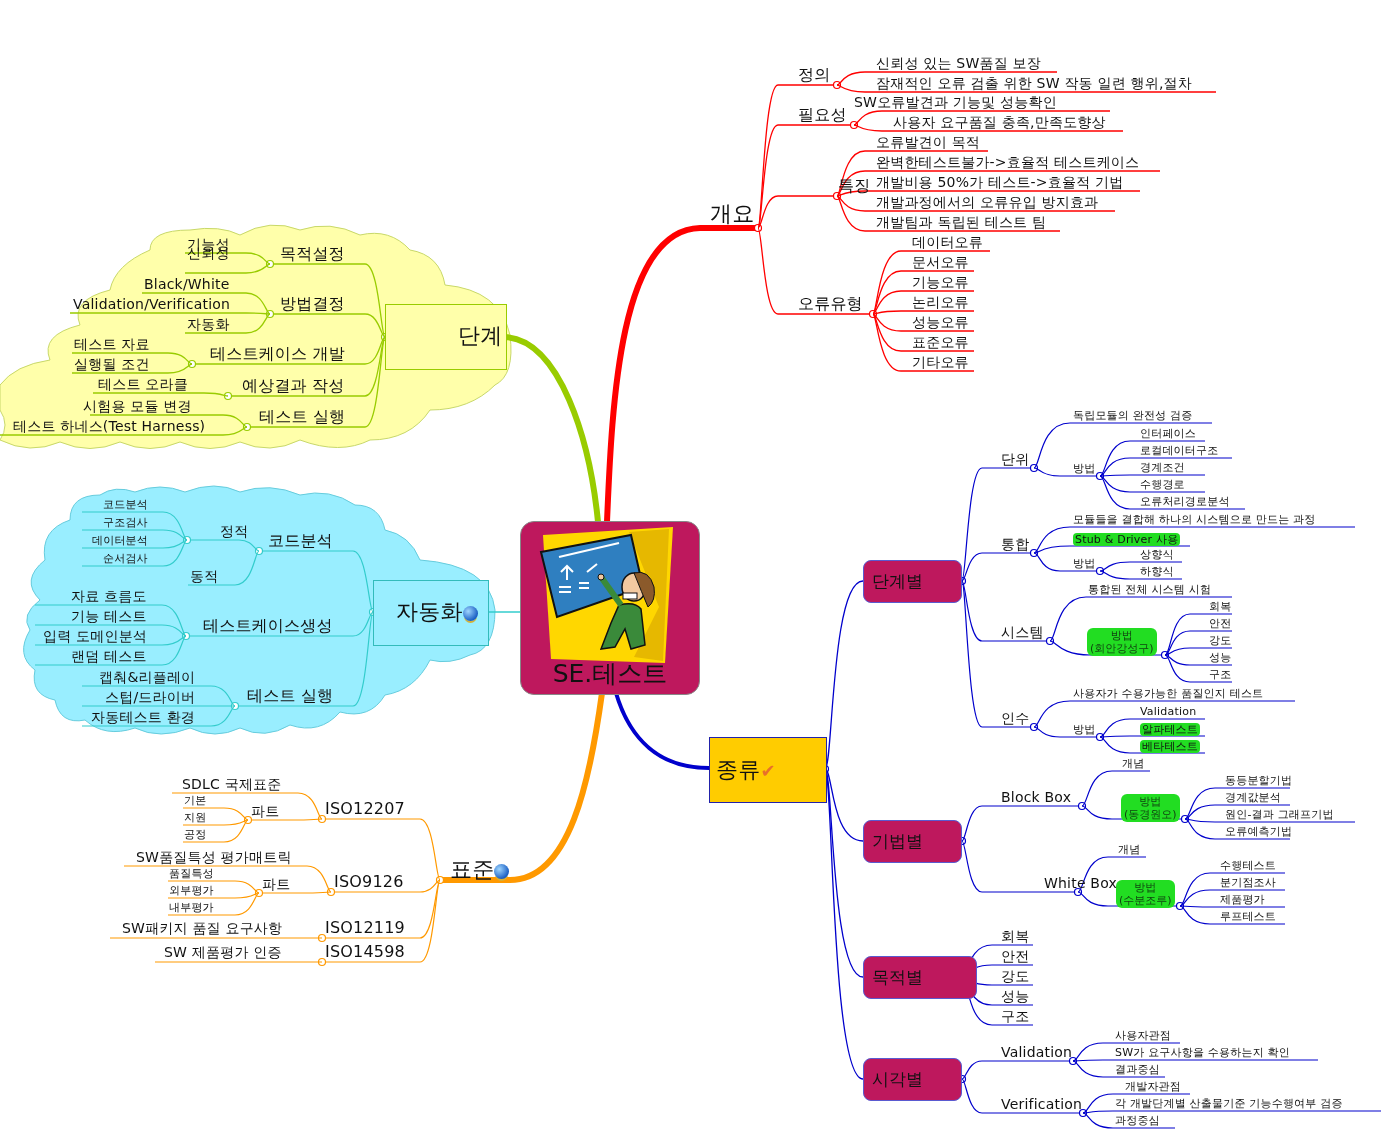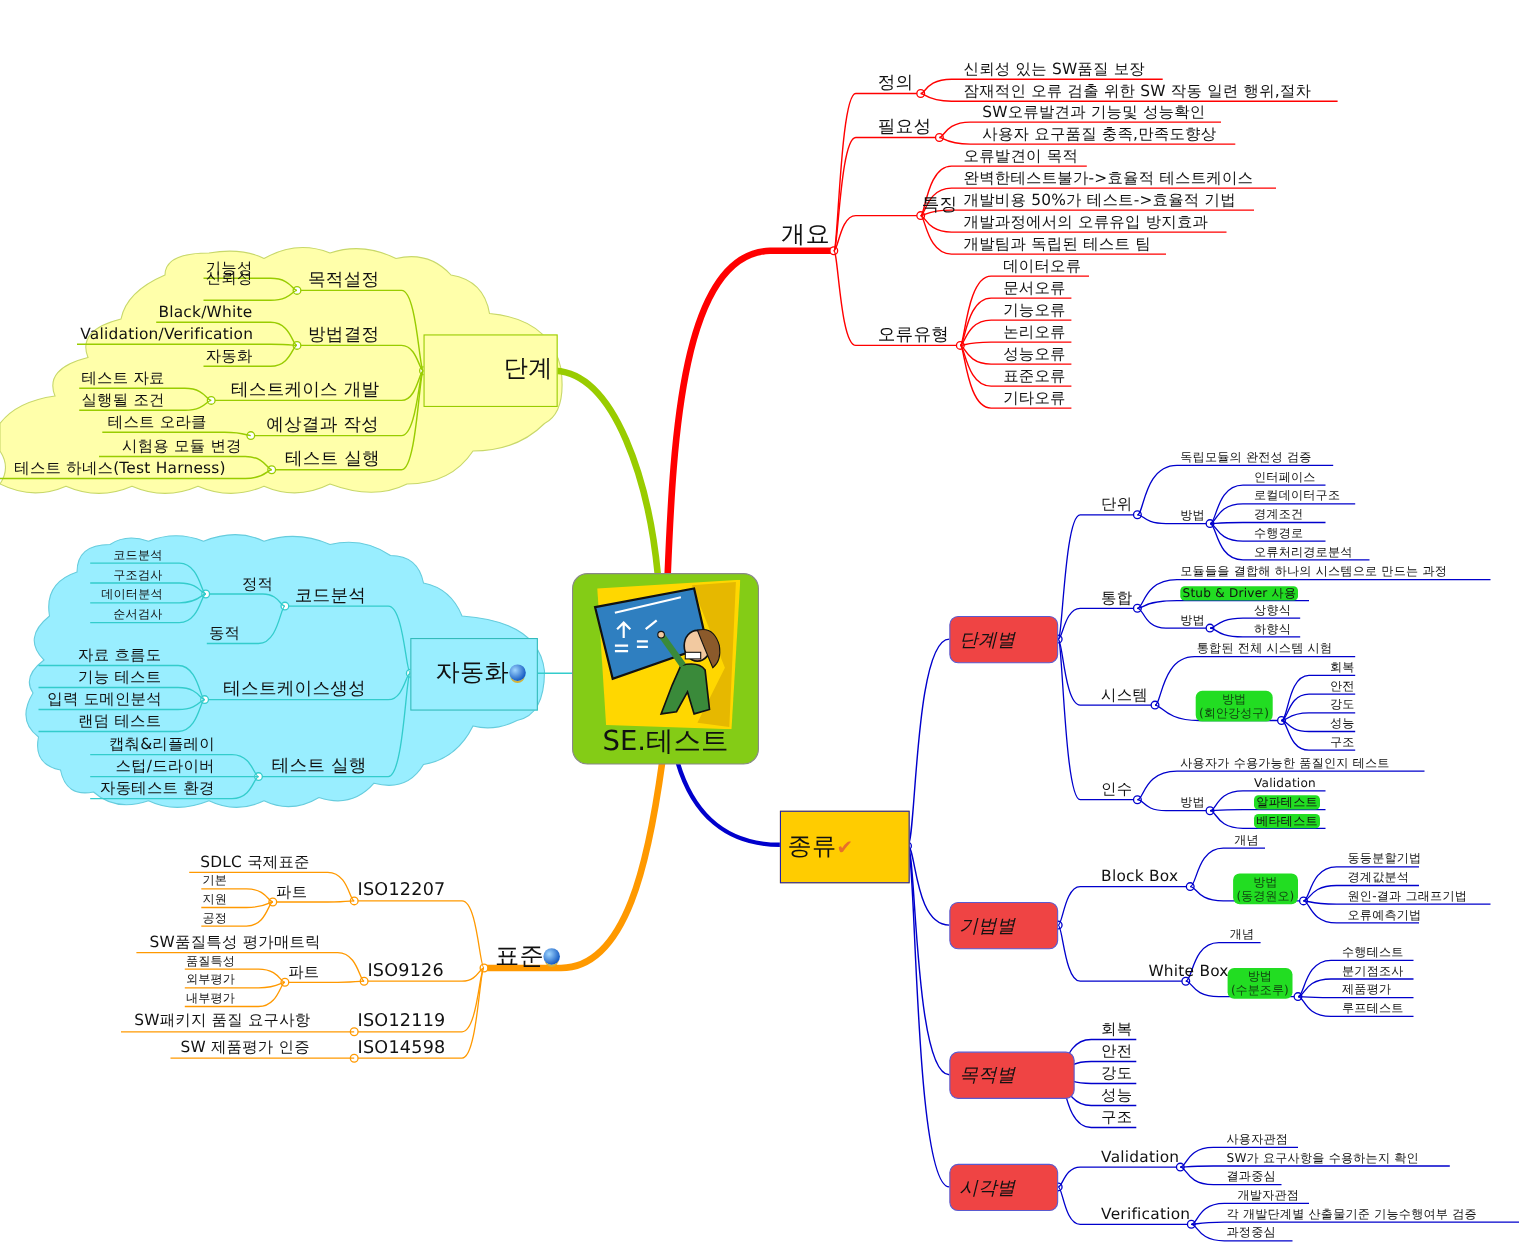--- a/index.html
+++ b/index.html
@@ -7,26 +7,26 @@
          font-family: "DejaVu Sans", "Liberation Sans", sans-serif; color: #111; }
   #stage { position: absolute; left: 0; top: 0; width: 1381px; height: 1141px; }
   svg#links { position: absolute; left: 0; top: 0; width: 1381px; height: 1141px; }
   .lbl { position: absolute; white-space: nowrap; line-height: 1; letter-spacing: 0.2px; }
   .sz-s { font-size: 11px; }
   .sz-m { font-size: 14px; }
   .sz-l { font-size: 16px; }
   .sz-xl { font-size: 22px; }
   .hl { background: #22dd22; border-radius: 4px; padding: 1px 2px; }
   .central { position: absolute; left: 520px; top: 521px; width: 168px; height: 172px;
-             border: 1px solid #888; border-radius: 14px; background: #84cc16; }
+             border: 1px solid #888; border-radius: 14px; background: #be185d; padding-left: 10px; }
   .central .pic { position: absolute; left: 18px; top: 5px; width: 134px; height: 136px; }
   .central .title { position: absolute; left: 0; right: 0; bottom: 4px; text-align: center; font-size: 25px; }
   .main-box { position: absolute; border: 1px solid; }
-  .sub-box { position: absolute; border: 1.5px solid #5a5ad0; border-radius: 8px; background: #ef4444;
-             font-size: 17px; display: flex; align-items: center; padding-left: 8px; box-sizing: border-box; font-style: italic; }
+  .sub-box { position: absolute; border: 1.5px solid #5a5ad0; border-radius: 8px; background: #be185d;
+             font-size: 17px; display: flex; align-items: center; padding-left: 8px; box-sizing: border-box; }
   .method { position: absolute; background: #22dd22; border-radius: 6px; font-size: 11px; text-align: center;
             line-height: 13px; padding: 1px 3px; color: #114411; }
   .globe { display: inline-block; width: 15px; height: 15px; border-radius: 50%;
            background: radial-gradient(circle at 35% 35%, #9fd6ff, #1a5fc4 70%); vertical-align: middle;
            box-shadow: 0 3px 0 -1px #d4b23a; }
   .check { color: #e8702a; font-size: 18px; font-weight: bold; }
 </style>
 </head>
 <body>
 
@@ -266,21 +266,21 @@
   <div class="lbl sz-xl" style="left:458px;top:325px;">단계</div>
   <div class="lbl sz-xl" style="left:396px;top:601px;"><span>자동화</span><span class="globe"></span></div>
   <div class="lbl sz-xl" style="left:450px;top:859px;"><span>표준</span><span class="globe"></span></div>
   <div class="lbl sz-xl" style="left:716px;top:759px;"><span>종류</span><span class="check">✔</span></div>
 
   <div id="labels">
       <div class="lbl sz-l" style="top: 67px; left: 798px;">정의</div>
       <div class="lbl sz-m" style="top: 56px; left: 876px;">신뢰성 있는 SW품질 보장</div>
       <div class="lbl sz-m" style="top: 76px; left: 876px;">잠재적인 오류 검출 위한 SW 작동 일련 행위,절차</div>
       <div class="lbl sz-l" style="top: 107px; left: 798px;">필요성</div>
-      <div class="lbl sz-m" style="top: 95px; left: 893px;">SW오류발견과 기능및 성능확인</div>
+      <div class="lbl sz-m" style="top: 95px; left: 854px;">SW오류발견과 기능및 성능확인</div>
       <div class="lbl sz-m" style="top: 115px; left: 893px;">사용자 요구품질 충족,만족도향상</div>
       <div class="lbl sz-l" style="top: 178px; left: 838px;">특징</div>
       <div class="lbl sz-m" style="top: 135px; left: 876px;">오류발견이 목적</div>
       <div class="lbl sz-m" style="top: 155px; left: 876px;">완벽한테스트불가-&gt;효율적 테스트케이스</div>
       <div class="lbl sz-m" style="top: 175px; left: 876px;">개발비용 50%가 테스트-&gt;효율적 기법</div>
       <div class="lbl sz-m" style="top: 195px; left: 876px;">개발과정에서의 오류유입 방지효과</div>
       <div class="lbl sz-m" style="top: 215px; left: 876px;">개발팀과 독립된 테스트 팀</div>
       <div class="lbl sz-l" style="top: 296px; left: 798px;">오류유형</div>
       <div class="lbl sz-m" style="top: 235px; left: 912px;">데이터오류</div>
       <div class="lbl sz-m" style="top: 255px; left: 912px;">문서오류</div>
@@ -295,21 +295,21 @@
       <div class="lbl sz-l" style="top: 296px; left: 280px;">방법결정</div>
       <div class="lbl sz-m" style="top: 277px; left: 144px;">Black/White</div>
       <div class="lbl sz-m" style="top: 297px; left: 73px;">Validation/Verification</div>
       <div class="lbl sz-m" style="top: 317px; left: 187px;">자동화</div>
       <div class="lbl sz-l" style="top: 346px; left: 210px;">테스트케이스 개발</div>
       <div class="lbl sz-m" style="top: 337px; left: 74px;">테스트 자료</div>
       <div class="lbl sz-m" style="top: 357px; left: 74px;">실행될 조건</div>
       <div class="lbl sz-l" style="top: 378px; left: 242px;">예상결과 작성</div>
       <div class="lbl sz-m" style="top: 377px; left: 98px;">테스트 오라클</div>
       <div class="lbl sz-l" style="top: 409px; left: 259px;">테스트 실행</div>
-      <div class="lbl sz-m" style="top: 399px; left: 111px;">시험용 모듈 변경</div>
+      <div class="lbl sz-m" style="top: 399px; left: 83px;">시험용 모듈 변경</div>
       <div class="lbl sz-m" style="top: 419px; left: 13px;">테스트 하네스(Test Harness)</div>
       <div class="lbl sz-l" style="top: 533px; left: 268px;">코드분석</div>
       <div class="lbl sz-m" style="top: 524px; left: 220px;">정적</div>
       <div class="lbl sz-s" style="top: 499px; left: 103px;">코드분석</div>
       <div class="lbl sz-s" style="top: 517px; left: 103px;">구조검사</div>
       <div class="lbl sz-s" style="top: 535px; left: 92px;">데이터분석</div>
       <div class="lbl sz-s" style="top: 553px; left: 103px;">순서검사</div>
       <div class="lbl sz-m" style="top: 569px; left: 190px;">동적</div>
       <div class="lbl sz-l" style="top: 618px; left: 203px;">테스트케이스생성</div>
       <div class="lbl sz-m" style="top: 589px; left: 71px;">자료 흐름도</div>

